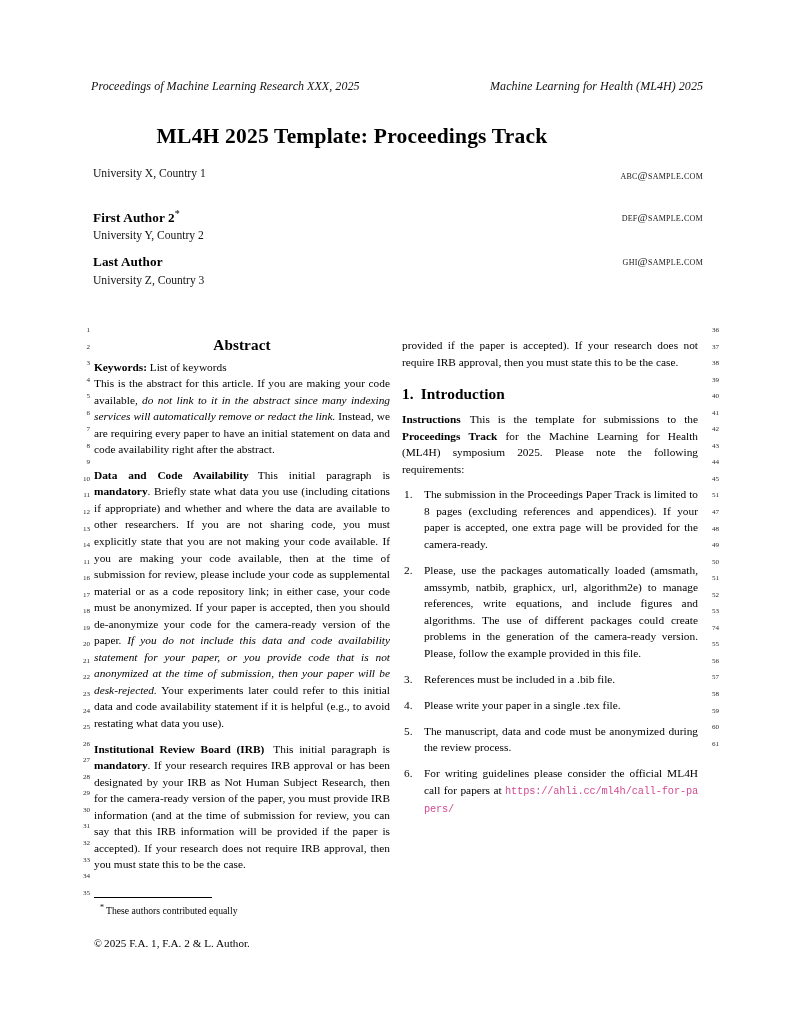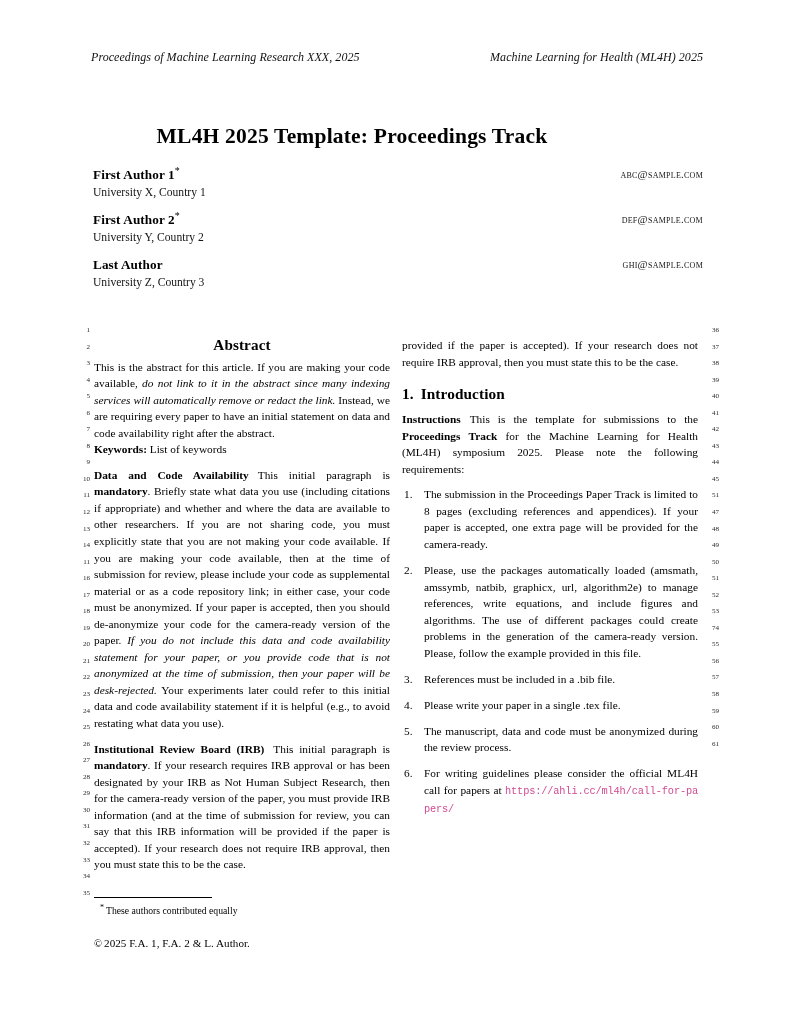--- a/index.html
+++ b/index.html
@@ -28,21 +28,21 @@
     left: 91px;
     width: 612px;
     display: flex;
     justify-content: space-between;
     align-items: baseline;
     font-style: italic;
     font-size: 12px;
     letter-spacing: 0.05px;
     color: #111;
   }
-  .runhead .right { font-style: italic; }
+  .runhead .right { font-style: italic; margin-top: 29px; }
 
   
   .title {
     position: absolute;
     top: 124px;
     left: 0;
     width: 704px;
     text-align: center;
     font-weight: bold;
     font-size: 21.5px;
@@ -217,21 +217,20 @@
   <div class="runhead">
     <span class="left">Proceedings of Machine Learning Research XXX, 2025</span>
     <span class="right">Machine Learning for Health (ML4H) 2025</span>
   </div>
 
   <div class="title">ML4H 2025 Template: Proceedings Track</div>
 
   <div class="authors">
 
     <div class="author-block">
-      <div class="author-name"><span>First Author 1</span><span class="star">*</span></div>
       <div class="author-affil">University X, Country 1</div>
       <div class="author-email">abc@sample.com</div>
     </div>
 
     <div class="author-block">
       <div class="author-name"><span>First Author 2</span><span class="star">*</span></div>
       <div class="author-affil">University Y, Country 2</div>
       <div class="author-email">def@sample.com</div>
     </div>
 
@@ -306,23 +305,23 @@
       <div>58</div>
       <div>59</div>
       <div>60</div>
       <div>61</div>
     </div>
 
   <div class="col col-left">
 
     <div class="abstract-head">Abstract</div>
 
+    <p class="para keywords"><span class="bold">Keywords:</span> <span>List of keywords</span></p>
+
     <p class="para"><span>This is the abstract for this article. If you are making your code available, </span><span class="ital">do not link to it in the abstract since many indexing services will automatically remove or redact the link.</span><span> In­stead, we are requiring every paper to have an initial statement on data and code availability right after the abstract.</span></p>
-
-    <p class="para keywords"><span class="bold">Keywords:</span> <span>List of keywords</span></p>
 
     <p class="para gap"><span class="runin">Data and Code Availability</span><span class="runin-sp"></span><span>This initial para­graph is </span><span class="bold">mandatory</span><span>. Briefly state what data you use (including citations if appropriate) and whether and where the data are available to other researchers. If you are not sharing code, you must explicitly state that you are not making your code available. If you are making your code available, then at the time of submission for review, please include your code as supplemental material or as a code repository link; in either case, your code must be anonymized. If your paper is accepted, then you should de-anonymize your code for the camera-ready version of the paper. </span><span class="ital">If you do not include this data and code availability statement for your paper, or you provide code that is not anonymized at the time of submission, then your paper will be desk-rejected.</span><span> Your experiments later could refer to this initial data and code availability statement if it is helpful (e.g., to avoid restating what data you use).</span></p>
 
     <p class="para gap"><span class="runin">Institutional Review Board (IRB)</span><span class="runin-sp"></span><span>This initial paragraph is </span><span class="bold">mandatory</span><span>. If your research requires IRB approval or has been designated by your IRB as Not Human Subject Research, then for the camera-ready version of the paper, you must provide IRB information (and at the time of submission for re­view, you can say that this IRB information will be provided if the paper is accepted). If your research does not require IRB approval, then you must state this to be the case.</span></p>
 
   </div>
 
   <div class="col col-right">
 
     <p class="para">provided if the paper is accepted). If your research does not require IRB approval, then you must state this to be the case.</p>

